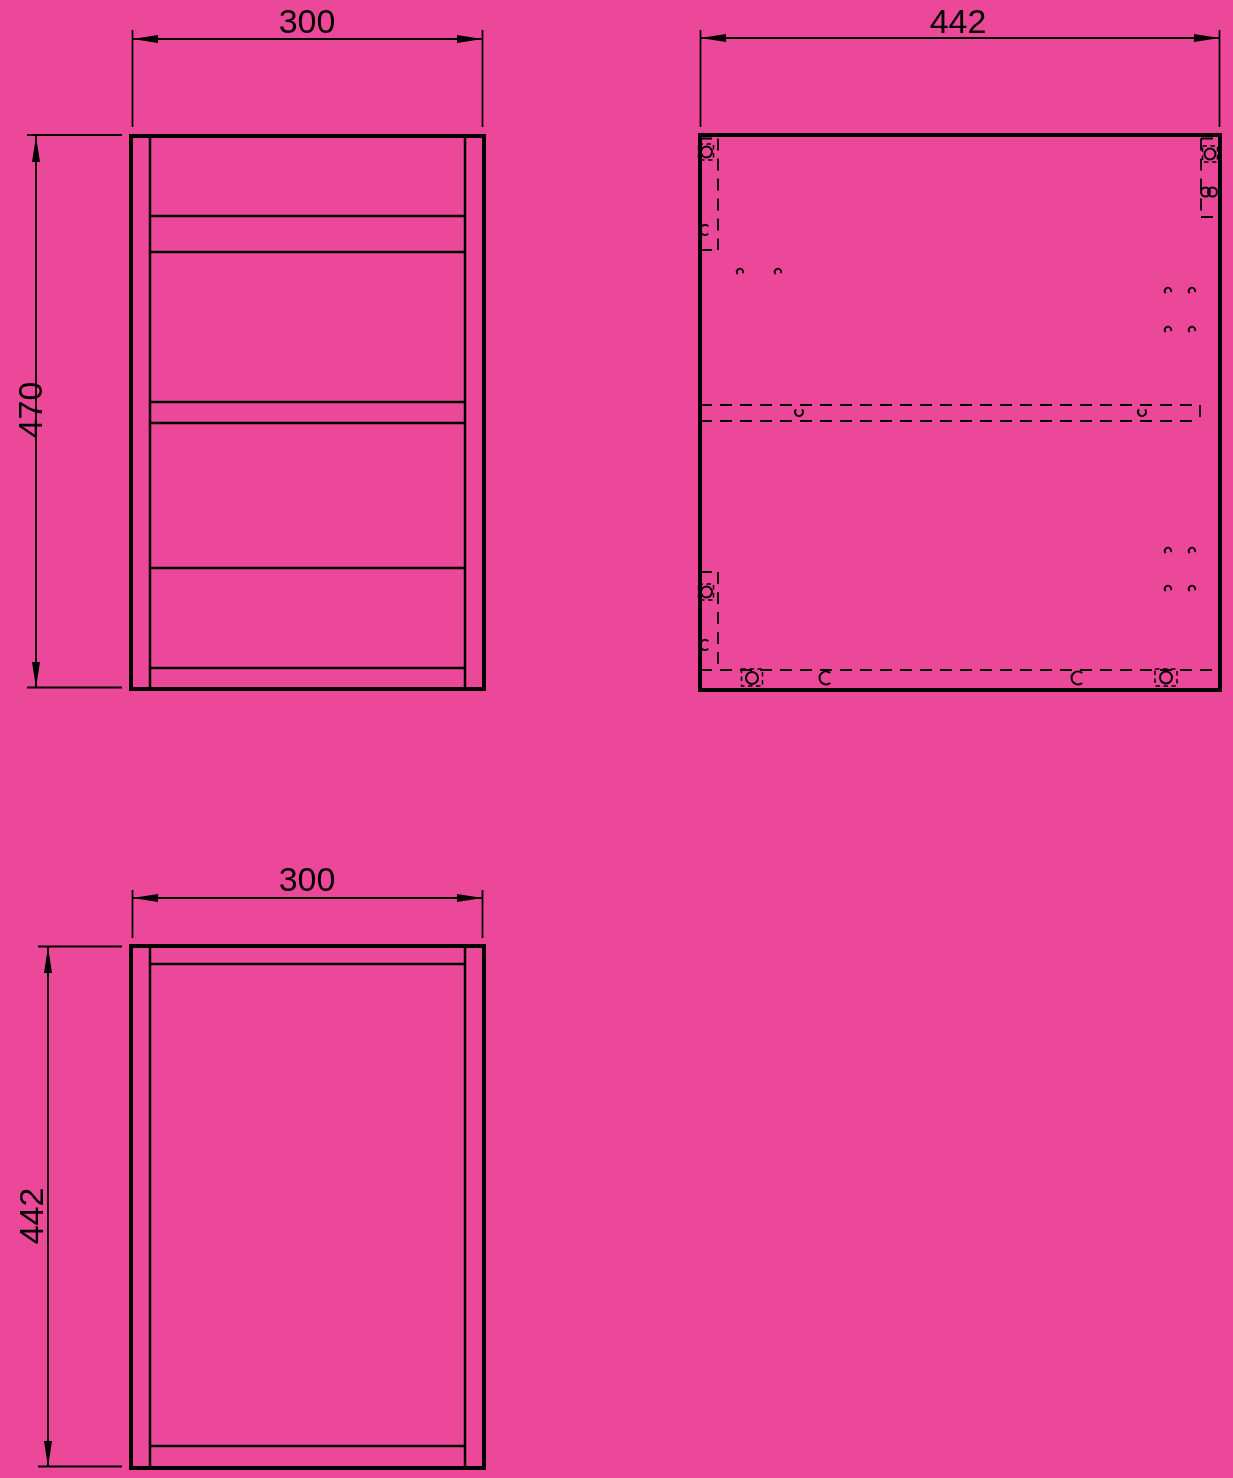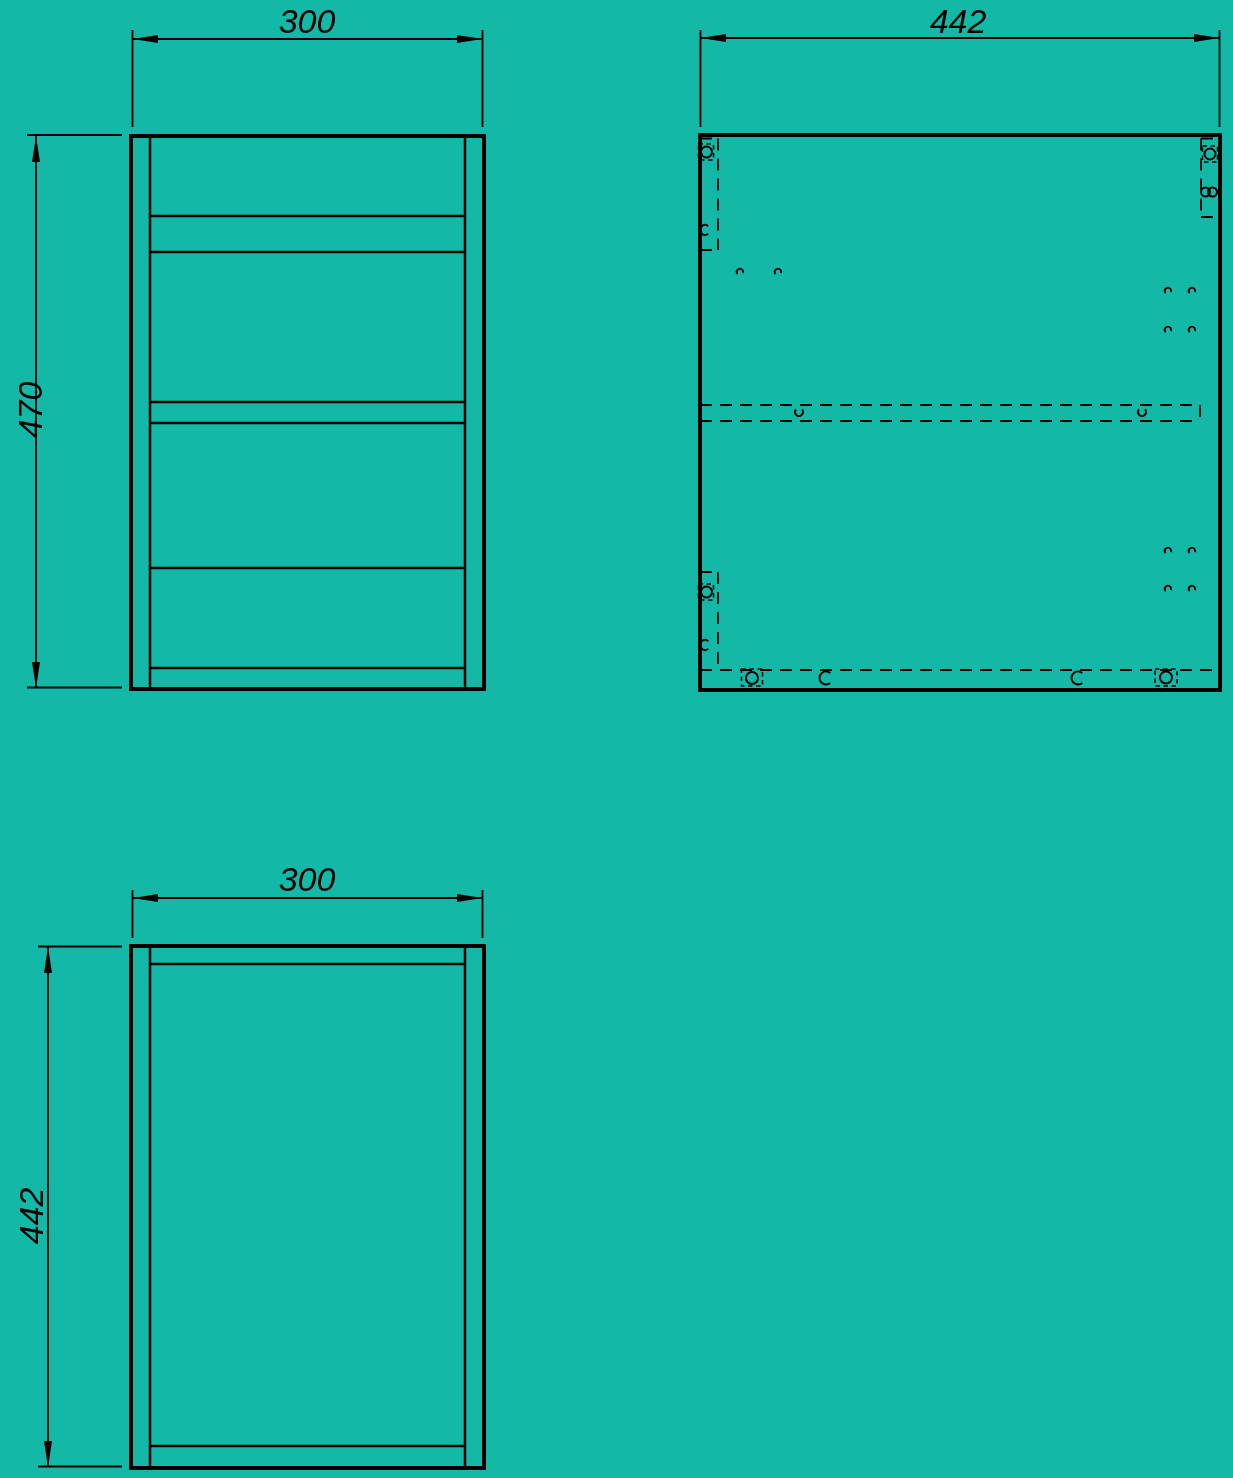--- a/index.html
+++ b/index.html
@@ -1,16 +1,16 @@
 <!DOCTYPE html>
 <html><head>
 <meta charset="utf-8">
 <style>
   html,body{margin:0;padding:0;background:#ffffff;}
-  .stage{position:relative;width:1233px;height:1478px;background:#14b8a6;overflow:hidden;font-style:italic;}
+  .stage{position:relative;width:1233px;height:1478px;background:#ec4899;overflow:hidden;}
   svg{position:absolute;left:0;top:0;}
   .ol{stroke:#000;stroke-width:4;fill:none;}
   .in{stroke:#000;stroke-width:2.5;fill:none;}
   .dim{stroke:#000;stroke-width:1.8;fill:none;}
   .dsh{stroke:#000;stroke-width:1.8;fill:none;stroke-dasharray:12 8;}
   .sq{stroke:#000;stroke-width:1.5;fill:none;stroke-dasharray:4.5 3.5;}
   .cir{stroke:#000;stroke-width:2;fill:none;}
   .arc{stroke:#000;stroke-width:2;fill:none;stroke-dasharray:260 100;}
   .tinyarc{stroke:#000;stroke-width:1.8;fill:none;stroke-dasharray:240 120;}
   .arr{fill:#000;stroke:none;}

